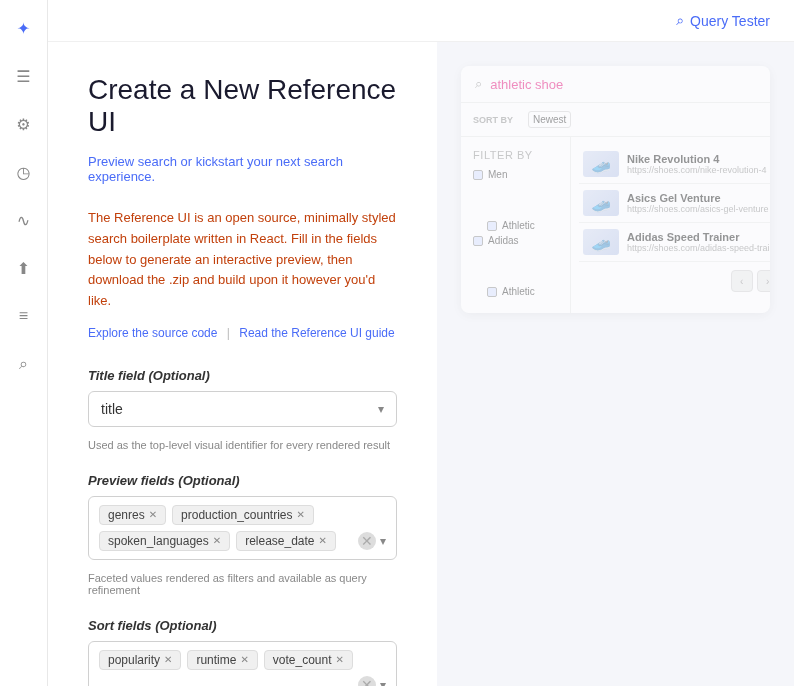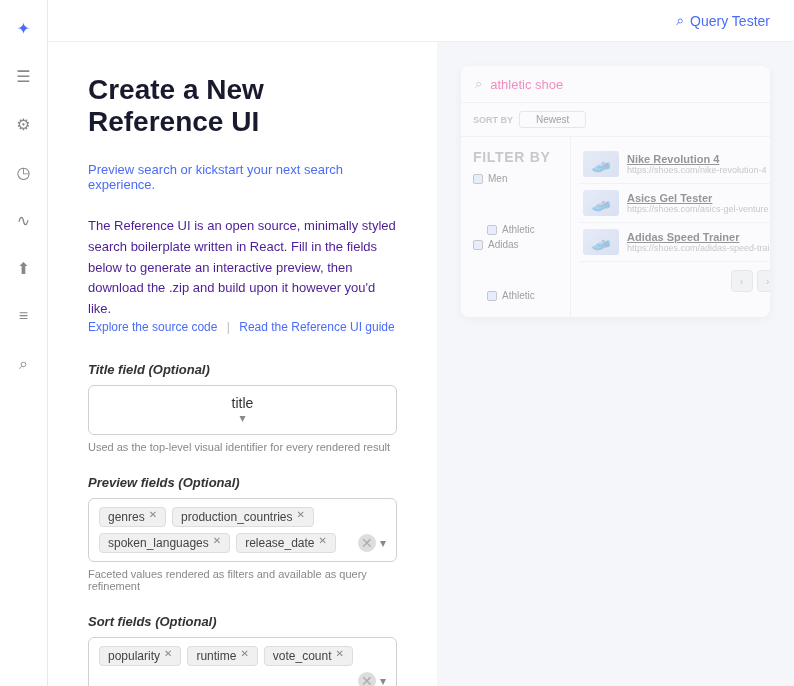--- a/index.html
+++ b/index.html
@@ -68,34 +68,35 @@
     
     .left-panel {
       flex: 1;
       padding: 32px 40px;
       overflow-y: auto;
       max-width: 450px;
     }
 
     .page-title {
       font-size: 28px;
-      font-weight: 700;
+      font-weight: 400;
       color: #1a1a2e;
-      margin-bottom: 24px;
+      margin-bottom: 16px;
     }
     .subtitle {
       font-size: 13px;
       color: #4a6cf7;
       font-weight: 500;
       margin-bottom: 24px;
     }
     .description {
       font-size: 13px;
-      color: #4c1d95;
+      color: #c2410c;
       line-height: 1.6;
+      margin-bottom: 14px;
     }
     .links {
       font-size: 12px;
       margin-bottom: 28px;
     }
     .links a {
       color: #4a6cf7;
       text-decoration: none;
     }
     .links .separator { color: #bbb; margin: 0 6px; }
@@ -107,55 +108,55 @@
     .field-label {
       font-size: 13px;
       font-weight: 600;
       color: #333;
       margin-bottom: 8px;
       font-style: italic;
     }
     .field-hint {
       font-size: 11px;
       color: #888;
-      margin-top: 6px;
+      margin-top: 12px;
     }
 
     
     .select-field {
       width: 100%;
       border: 1px solid #d0d0d0;
       border-radius: 6px;
       padding: 9px 12px;
       font-size: 14px;
       color: #333;
       background: #fff;
       display: flex;
       align-items: center;
       justify-content: space-between;
       cursor: pointer;
-      flex-direction: column;
     }
     .select-field .chevron { color: #888; font-size: 12px; }
 
     
     .tags-field {
       width: 100%;
       border: 1px solid #d0d0d0;
       border-radius: 6px;
       padding: 8px 10px;
       background: #fff;
       display: flex;
       flex-wrap: wrap;
       gap: 6px;
       align-items: center;
       min-height: 44px;
     }
     .tag {
       display: flex;
+      align-items: center;
       gap: 4px;
       background: #f0f0f0;
       border: 1px solid #ddd;
       border-radius: 4px;
       padding: 2px 8px;
       font-size: 12px;
       color: #444;
     }
     .tag .tag-remove {
       cursor: pointer;
@@ -222,41 +223,41 @@
       display: flex;
     }
 
     .preview-filters {
       width: 110px;
       border-right: 1px solid #eee;
       padding: 12px;
       flex-shrink: 0;
     }
     .preview-filter-label {
-      font-size: 14px;
-      font-weight: 700;
+      font-size: 11px;
+      font-weight: 400;
       color: #aaa;
       letter-spacing: 0.05em;
       margin-bottom: 8px;
       text-transform: uppercase;
     }
     .preview-sort-row {
       padding: 8px 12px;
       border-bottom: 1px solid #eee;
       display: flex;
       align-items: center;
-      gap: 6px;
+      gap: 15px;
     }
     .preview-sort-label { font-size: 9px; color: #aaa; font-weight: 700; text-transform: uppercase; }
     .preview-sort-select {
       font-size: 10px;
       color: #666;
       border: 1px solid #ddd;
       border-radius: 3px;
-      padding: 2px 16px;
+      padding: 2px 4px;
       background: #fff;
     }
 
     .filter-item {
       display: flex;
       align-items: center;
       gap: 5px;
       margin-bottom: 4px;
       font-size: 10px;
       color: #666;
@@ -292,21 +293,21 @@
       display: flex;
       align-items: center;
       justify-content: center;
     }
     .result-thumb-shoe {
       font-size: 16px;
       transform: scaleX(-1);
       opacity: 0.5;
     }
     .result-info { flex: 1; min-width: 0; }
-    .result-name { font-size: 11px; font-weight: 600; color: #555; text-decoration: underline; }
+    .result-name { font-size: 11px; font-weight: 600; color: #555; }
     .result-url { font-size: 9px; color: #aaa; white-space: nowrap; overflow: hidden; text-overflow: ellipsis; }
 
     .preview-pagination {
       display: flex;
       justify-content: flex-end;
       gap: 4px;
       padding: 8px;
     }
     .page-btn {
       width: 22px;
@@ -464,21 +465,21 @@
               <div class="result-info">
                 <div class="result-name">Nike Revolution 4</div>
                 <div class="result-url">https://shoes.com/nike-revolution-4</div>
               </div>
             </div>
             <div class="result-item">
               <div class="result-thumb">
                 <span class="result-thumb-shoe">👟</span>
               </div>
               <div class="result-info">
-                <div class="result-name">Asics Gel Tester</div>
+                <div class="result-name">Asics Gel Venture</div>
                 <div class="result-url">https://shoes.com/asics-gel-venture</div>
               </div>
             </div>
             <div class="result-item">
               <div class="result-thumb">
                 <span class="result-thumb-shoe">👟</span>
               </div>
               <div class="result-info">
                 <div class="result-name">Adidas Speed Trainer</div>
                 <div class="result-url">https://shoes.com/adidas-speed-trainer</div>

